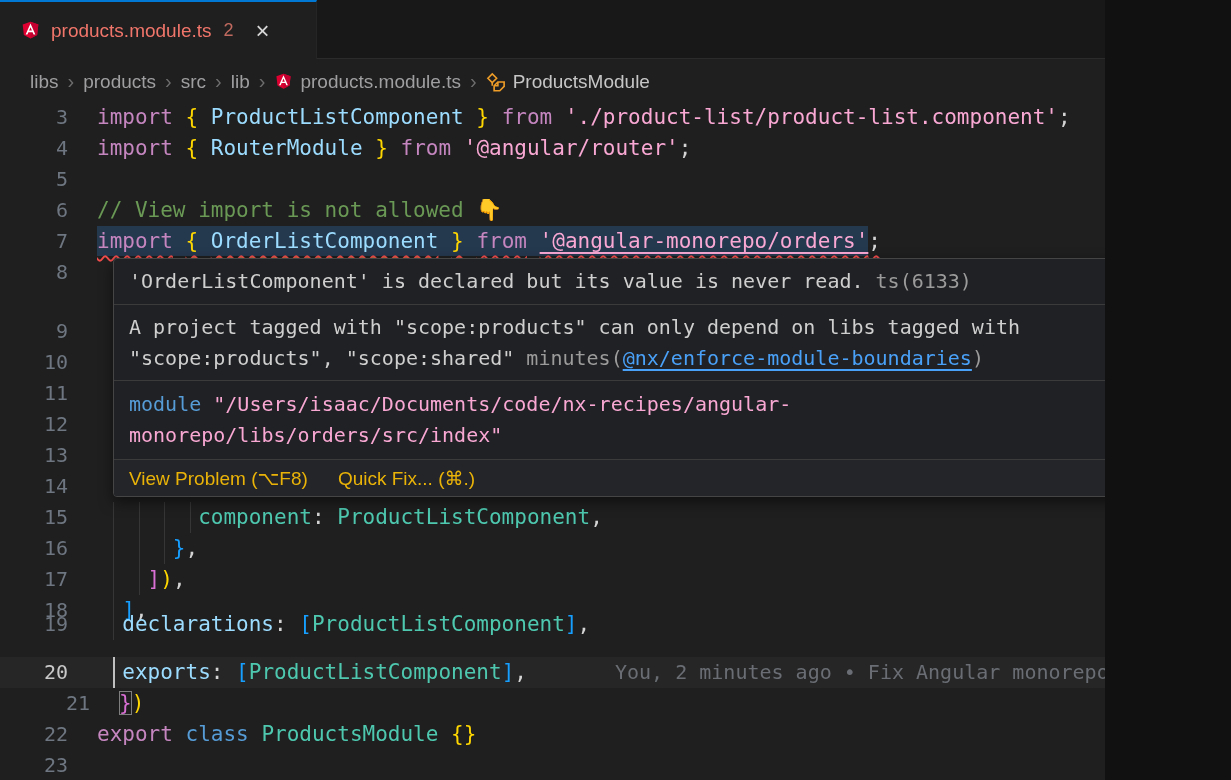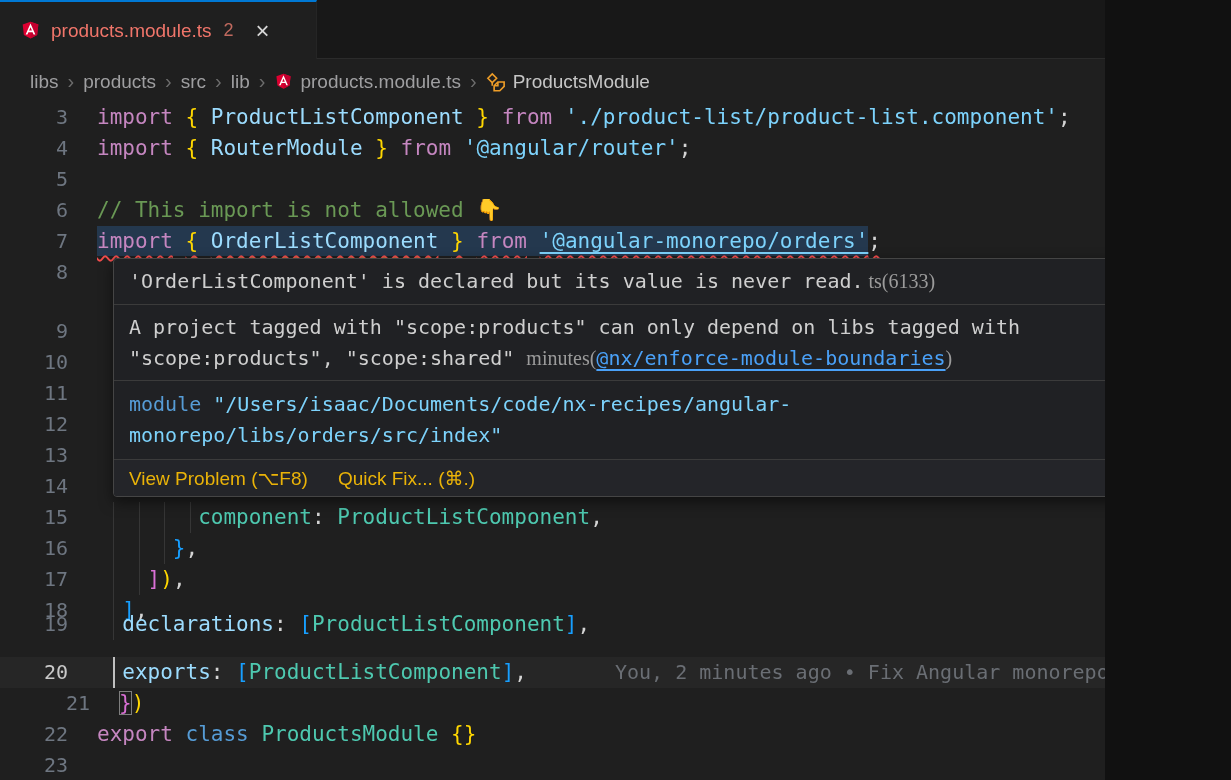--- a/index.html
+++ b/index.html
@@ -30,21 +30,21 @@
   #editor { position:absolute; left:0; top:103px; width:1231px; height:677px; font-family:"DejaVu Sans Mono", monospace; font-size:21px; line-height:31px; }
   .row { position:absolute; left:0; width:1231px; height:31px; white-space:pre; cursor:text; }
   .row.current { background:rgba(255,255,255,0.035); }
   .lnum { position:absolute; left:0; top:0; width:68px; text-align:right; color:#6e7681; font-size:20px; cursor:pointer; }
   .row.current .lnum { color:#c9c9c9; }
   .code { position:absolute; left:97px; top:0; }
   .guide { position:absolute; top:0; width:1px; height:31px; background:#363636; }
   .guide.bright { background:#c0c0c0; width:2px; }
   
   .kw  { color:#c586c0; } .kw2 { color:#569cd6; } .id  { color:#9cdcfe; }
-  .cl  { color:#4ec9b0; } .st  { color:#7dd3fc; } .cm  { color:#6a9955; }
+  .cl  { color:#4ec9b0; } .st  { color:#f9a8d4; } .cm  { color:#6a9955; }
   .pl  { color:#d4d4d4; } .b1  { color:#ffd700; } .b2  { color:#da70d6; }
   .b3  { color:#179fff; } .em  { color:#f5c542; }
   .sq-r { text-decoration:underline wavy #f14c4c 2px; text-underline-offset:7px; text-decoration-skip-ink:none; }
   .sq-o { text-decoration:underline wavy #e0973f 1.5px; text-underline-offset:9px; text-decoration-skip-ink:none; }
   .selbg { background:#24384e; padding:3px 0; }
   .lnk-u { text-decoration:underline; text-underline-offset:4px; text-decoration-skip-ink:none; }
   .bm { outline:1px solid #7e7e7e; outline-offset:-1px; }
   .blame { position:absolute; left:615px; top:0; color:#6a6e74; font-size:20px; }
   
   #hover {
@@ -55,21 +55,21 @@
   }
   .hv-sec { padding:7px 15px; border-bottom:1px solid #3b3b3b; }
   #hv-ts { height:46px; }
   #hv-eslint { height:76px; }
   #hv-module { height:79px; padding-top:8px; }
   #hv-actions {
     height:37px; border-bottom:none; background:#242529;
     display:flex; align-items:center; gap:30px;
     font-family:"Liberation Sans", sans-serif; font-size:19px;
   }
-  .hv-gray { color:#9b9b9b;font-family:Liberation Serif, serif; }
+  .hv-gray { color:#9b9b9b; }
   .hv-link { color:#4aa1f8; cursor:pointer; }
   .hv-action { color:#eab308; cursor:pointer; white-space:nowrap; }
 </style>
 </head>
 <body>
 
 <div id="canvas">
 
   <div id="tabbar">
     <div id="tab-active">
@@ -122,21 +122,21 @@
           </svg>
         </span>
         <span>ProductsModule</span>
       </span>
     </div>
 
   <div id="editor">
       <div class="row" style="top: -1px;"><span class="lnum">3</span><span class="code"><span class="kw">import</span><span class="pl"> </span><span class="b1">{</span><span class="pl"> </span><span class="id">ProductListComponent</span><span class="pl"> </span><span class="b1">}</span><span class="pl"> </span><span class="kw">from</span><span class="pl"> </span><span class="st">'./product-list/product-list.component'</span><span class="pl">;</span></span></div>
       <div class="row" style="top: 30px;"><span class="lnum">4</span><span class="code"><span class="kw">import</span><span class="pl"> </span><span class="b1">{</span><span class="pl"> </span><span class="id">RouterModule</span><span class="pl"> </span><span class="b1">}</span><span class="pl"> </span><span class="kw">from</span><span class="pl"> </span><span class="st">'@angular/router'</span><span class="pl">;</span></span></div>
       <div class="row" style="top: 61px;"><span class="lnum">5</span><span class="code"></span></div>
-      <div class="row" style="top: 92px;"><span class="lnum">6</span><span class="code"><span class="cm">// This import is not allowed </span><span class="em">👇</span></span></div>
+      <div class="row" style="top: 92px;"><span class="lnum">6</span><span class="code"><span class="cm">// View import is not allowed </span><span class="em">👇</span></span></div>
       <div class="row" style="top: 123px;"><span class="lnum">7</span><span class="code"><span class="sq-r"><span class="selbg"><span class="kw">import</span><span class="pl"> </span><span class="b1 sq-o">{</span><span class="pl sq-o"> </span><span class="id sq-o">OrderListComponent</span><span class="pl sq-o"> </span><span class="b1 sq-o">}</span><span class="pl"> </span><span class="kw">from</span><span class="pl"> </span><span class="st lnk-u">'@angular-monorepo/orders'</span></span><span class="pl">;</span></span></span></div>
       <div class="row" style="top: 154px;"><span class="lnum">8</span><span class="code"></span></div>
       <div class="row" style="top: 213px;"><span class="lnum">9</span><span class="code"></span></div>
       <div class="row" style="top: 244px;"><span class="lnum">10</span><span class="code"></span></div>
       <div class="row" style="top: 275px;"><span class="lnum">11</span><span class="code"></span></div>
       <div class="row" style="top: 306px;"><span class="lnum">12</span><span class="code"></span></div>
       <div class="row" style="top: 337px;"><span class="lnum">13</span><span class="code"></span></div>
       <div class="row" style="top: 368px;"><span class="lnum">14</span><span class="code"></span></div>
       <div class="row" style="top: 399px;"><span class="lnum">15</span><span class="guide" style="left: 113px;"></span><span class="guide" style="left: 139px;"></span><span class="guide" style="left: 164px;"></span><span class="guide" style="left: 190px;"></span><span class="code"><span class="pl">        </span><span class="cl">component</span><span class="pl">: </span><span class="cl">ProductListComponent</span><span class="pl">,</span></span></div>
       <div class="row" style="top: 430px;"><span class="lnum">16</span><span class="guide" style="left: 113px;"></span><span class="guide" style="left: 139px;"></span><span class="guide" style="left: 164px;"></span><span class="code"><span class="pl">      </span><span class="b3">}</span><span class="pl">,</span></span></div>

